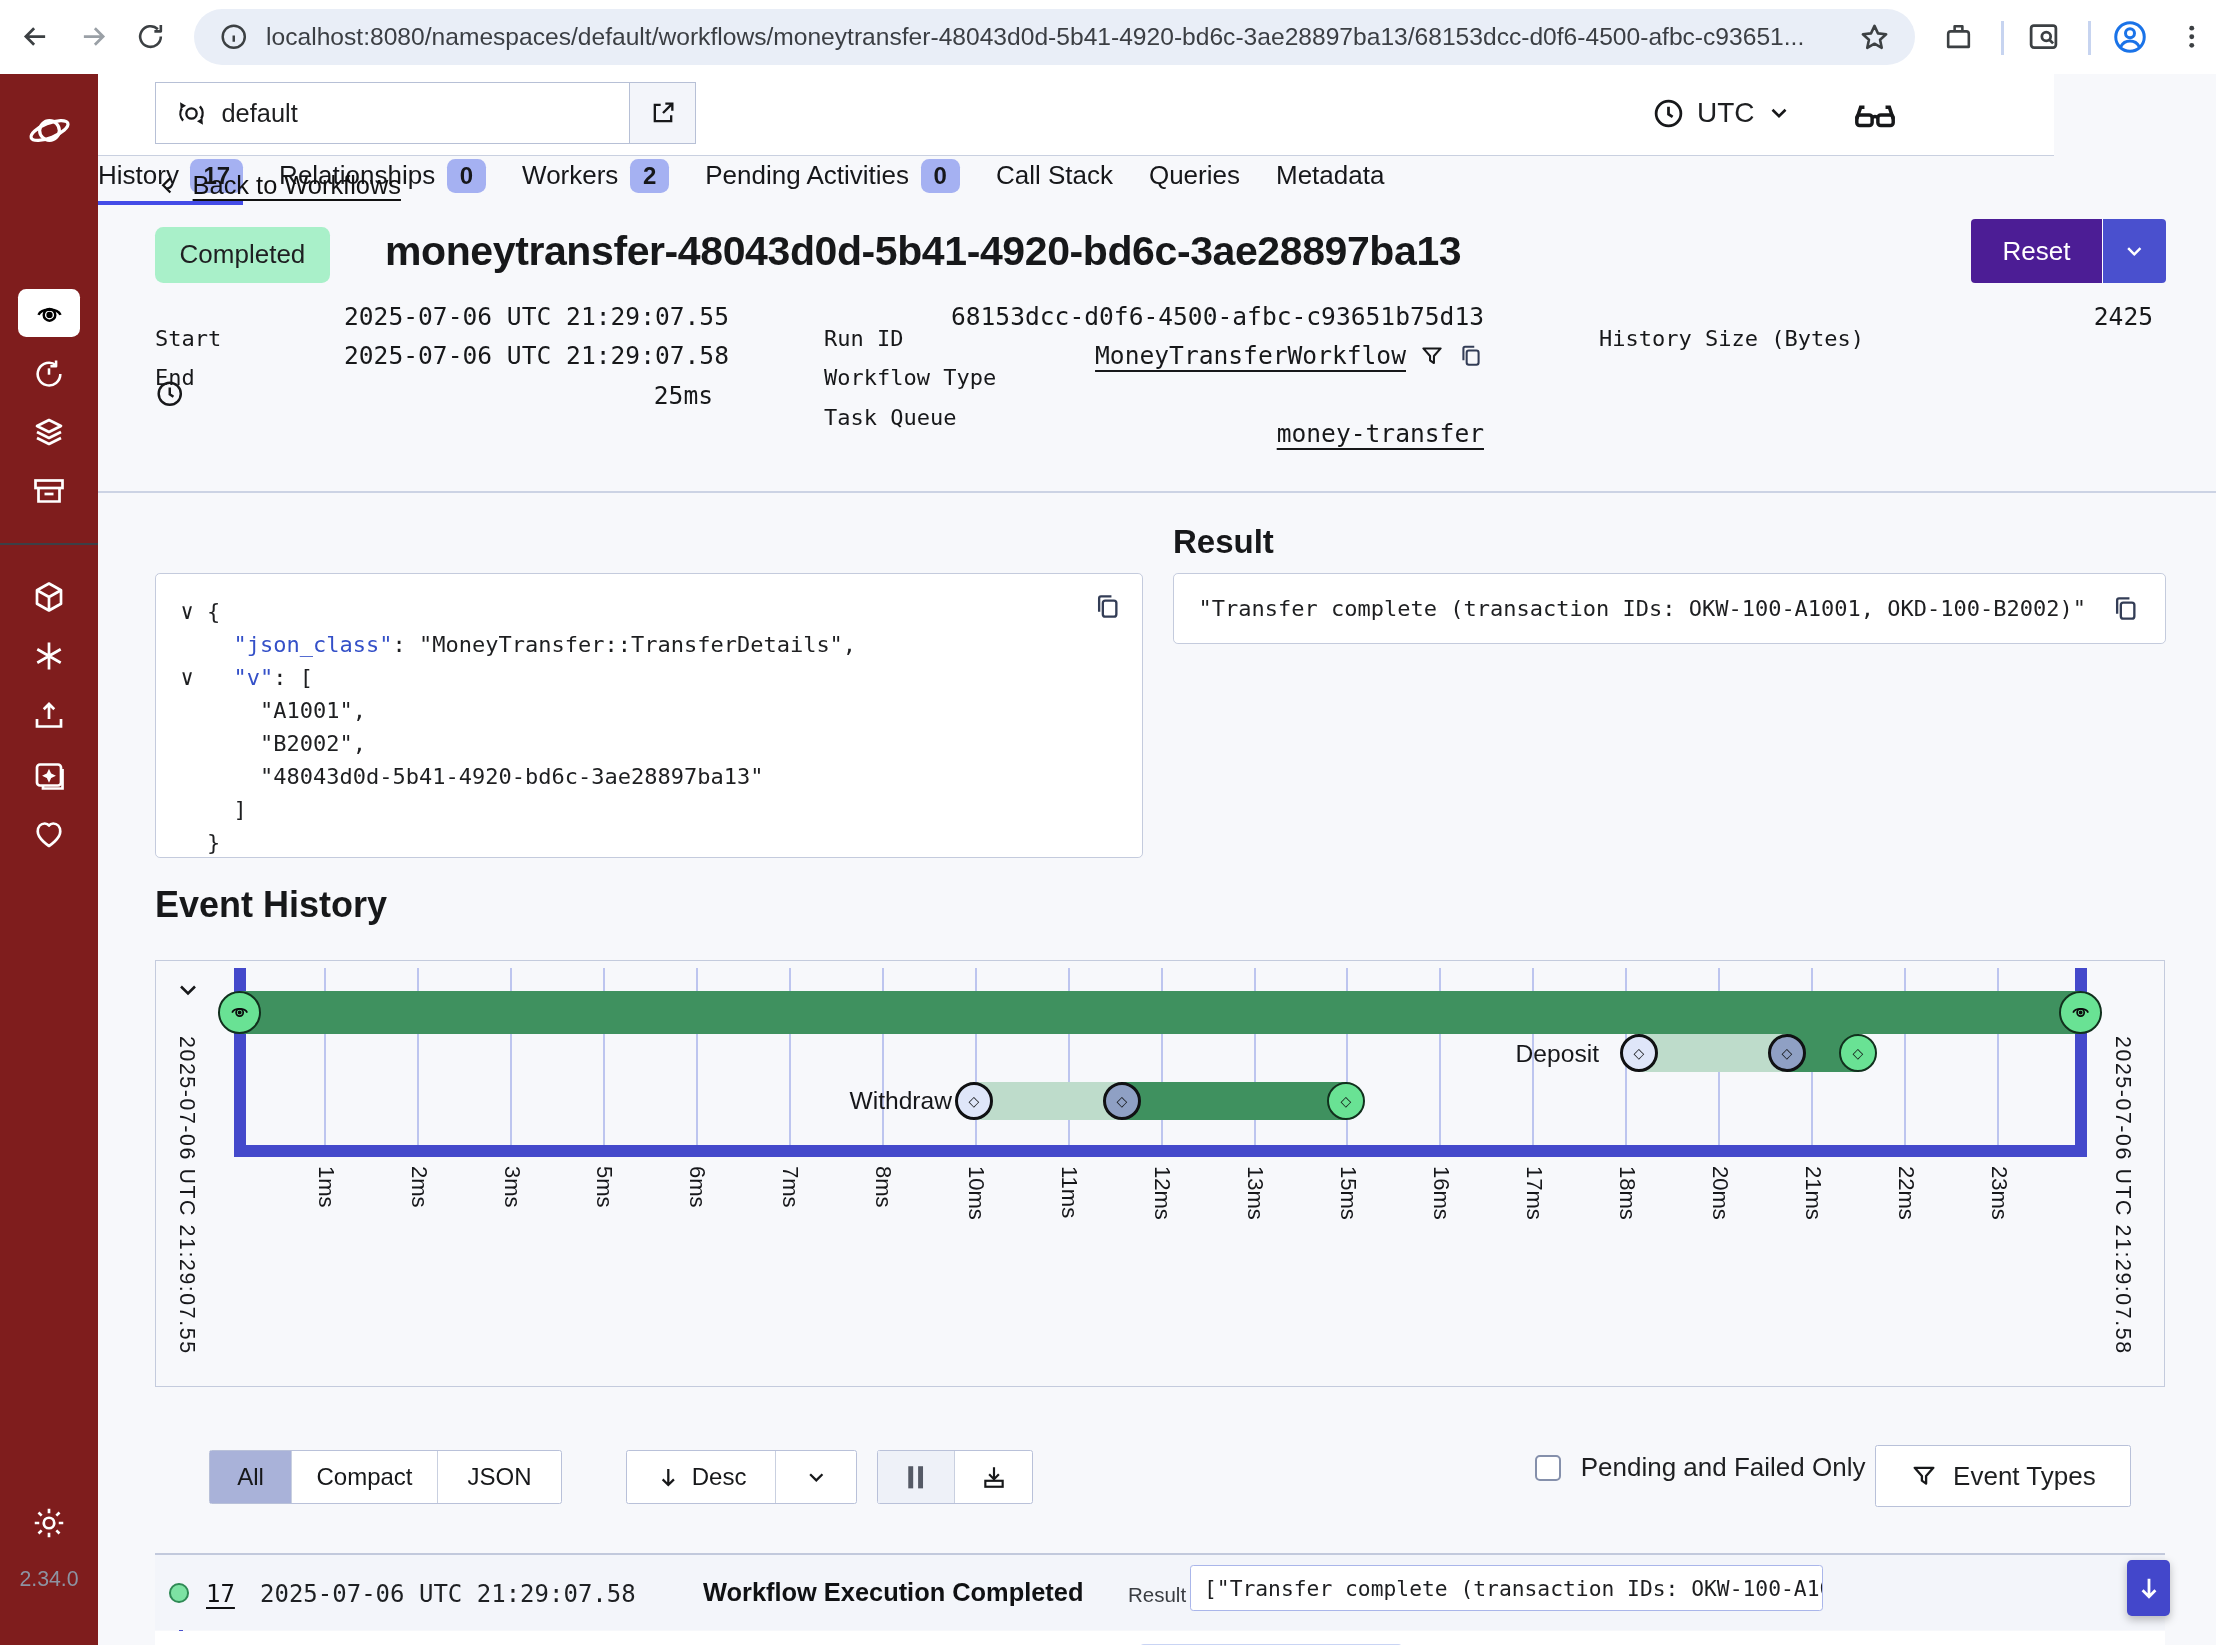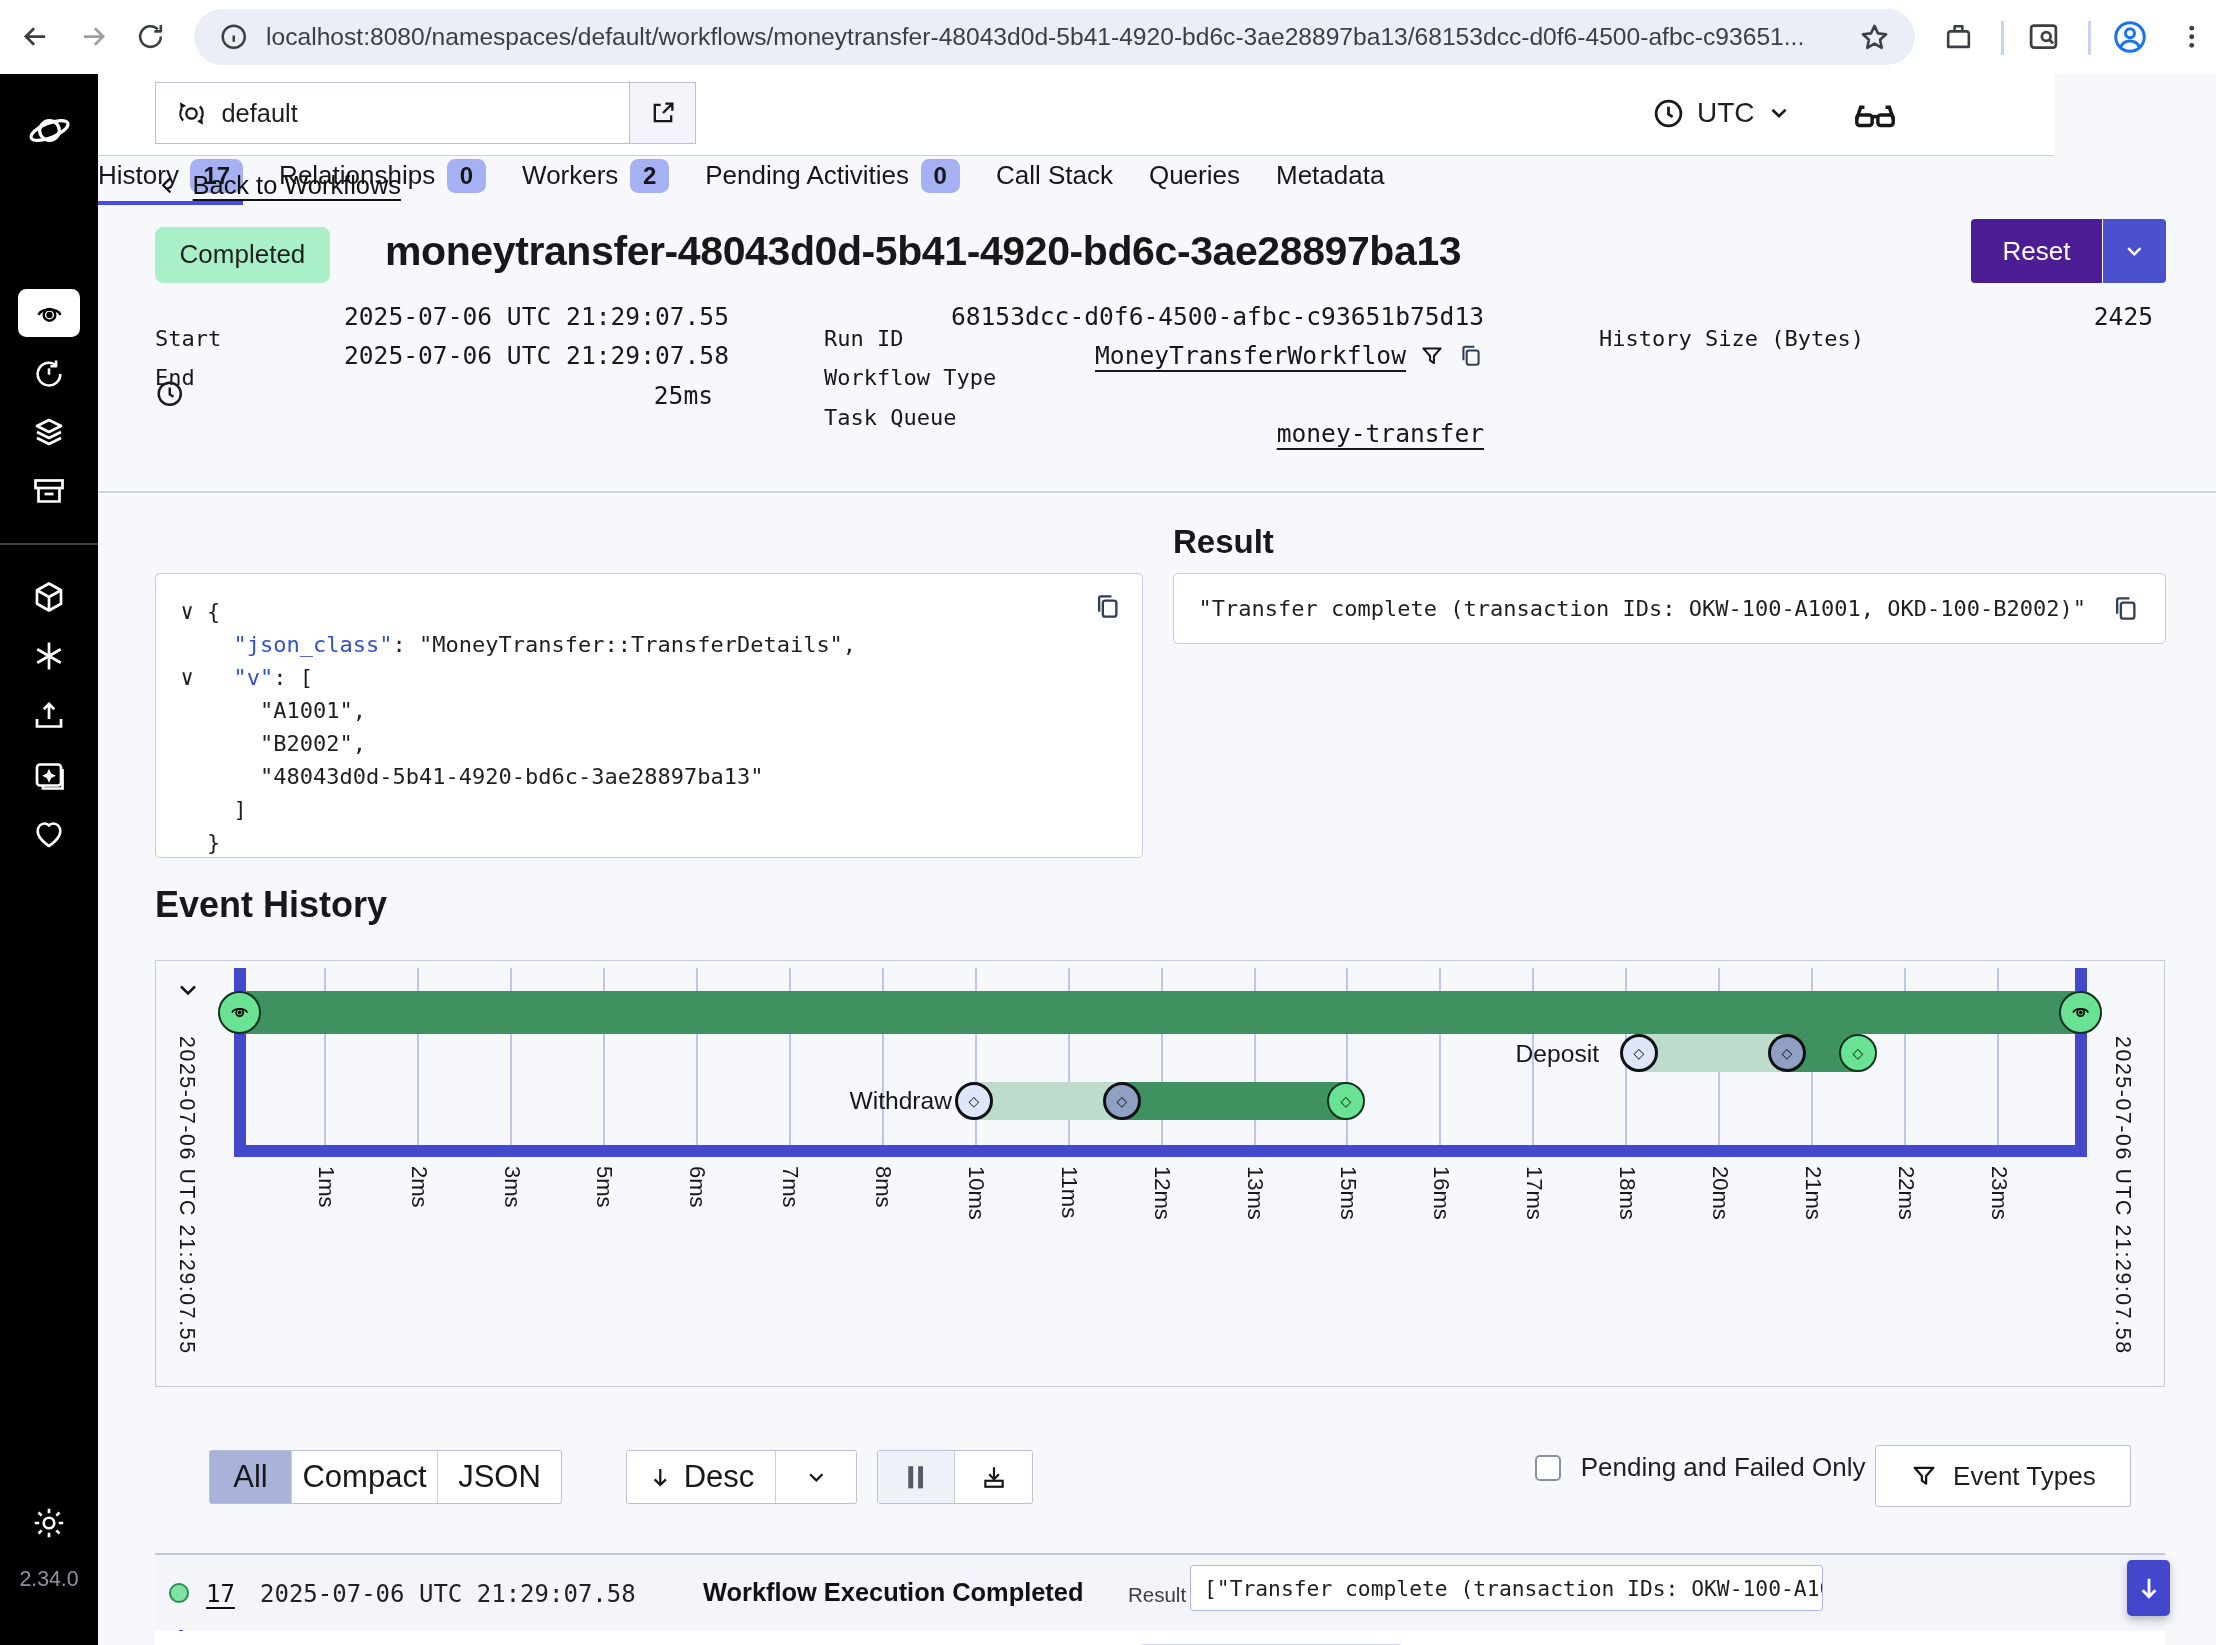--- a/index.html
+++ b/index.html
@@ -10,21 +10,21 @@
   }
   .abs { position:absolute; }
   .mono { font-family:"DejaVu Sans Mono", monospace; }
   
   #chrome { left:0; top:0; width:2216px; height:74px; background:#ffffff; }
   .chrome-btn { width:39px; height:39px; display:flex; align-items:center; justify-content:center; }
   #urlpill { left:194px; top:9px; width:1721px; height:56px; background:#e9eef7; border-radius:29.5px; display:flex; align-items:center; padding:0 24.6px; }
   #urltext { font-size:24.6px; color:#3b3e43; white-space:nowrap; overflow:hidden; flex:1; }
   .chrome-divider { width:2.5px; height:34px; background:#c7d4f0; }
   
-  #sidebar { left:0; top:74px; width:98px; height:1572px; background:#000000; }
+  #sidebar { left:0; top:74px; width:98px; height:1572px; background:#7f1d1d; }
   .side-icon { position:absolute; left:0; width:98px; height:46px; display:flex; align-items:center; justify-content:center; }
   #side-active { position:absolute; left:18px; width:62px; height:48px; background:#ffffff; border-radius:8.2px; display:flex; align-items:center; justify-content:center; }
   #side-divider { position:absolute; left:0; width:98px; height:1.6px; background:#3c3f46; }
   #version { position:absolute; left:0; width:98px; text-align:center; color:#8d93a2; font-size:21.3px; }
   
   #appbar { left:98px; top:74px; width:1956px; height:82px; background:#ffffff; border-bottom:1.6px solid #c9d0e0; }
   #nsbox { left:57px; top:8.2px; width:541px; height:62px; background:#fff; border:1.6px solid #b7c0d6; display:flex; }
   #nsbox .ns-main { flex:1; display:flex; align-items:center; gap:14.8px; padding:0 19.7px; font-size:25.4px; }
   #nsbox .ns-open { width:66px; border-left:1.6px solid #b7c0d6; display:flex; align-items:center; justify-content:center; background:#f3f5fa; }
   #tzpick { right:262px; top:14.8px; height:49px; display:flex; align-items:center; gap:11.5px; font-size:28px; }
@@ -61,21 +61,21 @@
   .ticklabel { position:absolute; top:205px; writing-mode:vertical-rl; font-size:22px; color:#16171a; }
   .datelabel { position:absolute; top:75px; writing-mode:vertical-rl; font-size:21.3px; letter-spacing:1.6px; color:#16171a; }
   .span-bar { position:absolute; height:43px; background:#3f915f; }
   .span-bar.thin { height:38px; }
   .span-bar.lite { background:#bedccb; }
   .tl-circle { position:absolute; border-radius:50%; display:flex; align-items:center; justify-content:center; }
   .tl-label { position:absolute; font-size:24.6px; color:#16171a; }
   .diamond { font-size:14px; color:#101113; }
   
   .ctl-group { position:absolute; display:flex; border:1.6px solid #b9c1d9; background:#fff; height:54px; border-radius:2.5px; }
-  .ctl-seg { display:flex; align-items:center; justify-content:center; font-size:31px; color:#17181a; border-right:1.6px solid #c9d0e0; }
+  .ctl-seg { display:flex; align-items:center; justify-content:center; font-size:24px; color:#17181a; border-right:1.6px solid #c9d0e0; }
   .ctl-seg:last-child { border-right:none; }
   .ctl-seg.sel { background:#a9b2d9; }
   #chkrow { position:absolute; display:flex; align-items:center; gap:19.7px; }
   #chkbox { width:26px; height:26px; border:2.5px solid #8590ab; border-radius:4.9px; background:#fff; }
   #evtypes { position:absolute; width:256px; height:62px; background:#fff; border:1.6px solid #b9c1d9; border-radius:2.5px; display:flex; align-items:center; justify-content:center; gap:14.8px; font-size:26px; }
   
   #list-divider { left:57px; top:1397px; width:2010px; height:2.5px; background:#c2c9dc; }
   .ev-row { position:absolute; left:57px; width:2010px; height:75px; }
   .ev-line { position:absolute; left:81px; top:1399px; width:4.1px; height:90px; background:#4a50ce; }
   .ev-dot { position:absolute; width:19.7px; height:19.7px; border-radius:50%; background:#7de2a3; border:2.5px solid #2f8a55; }

